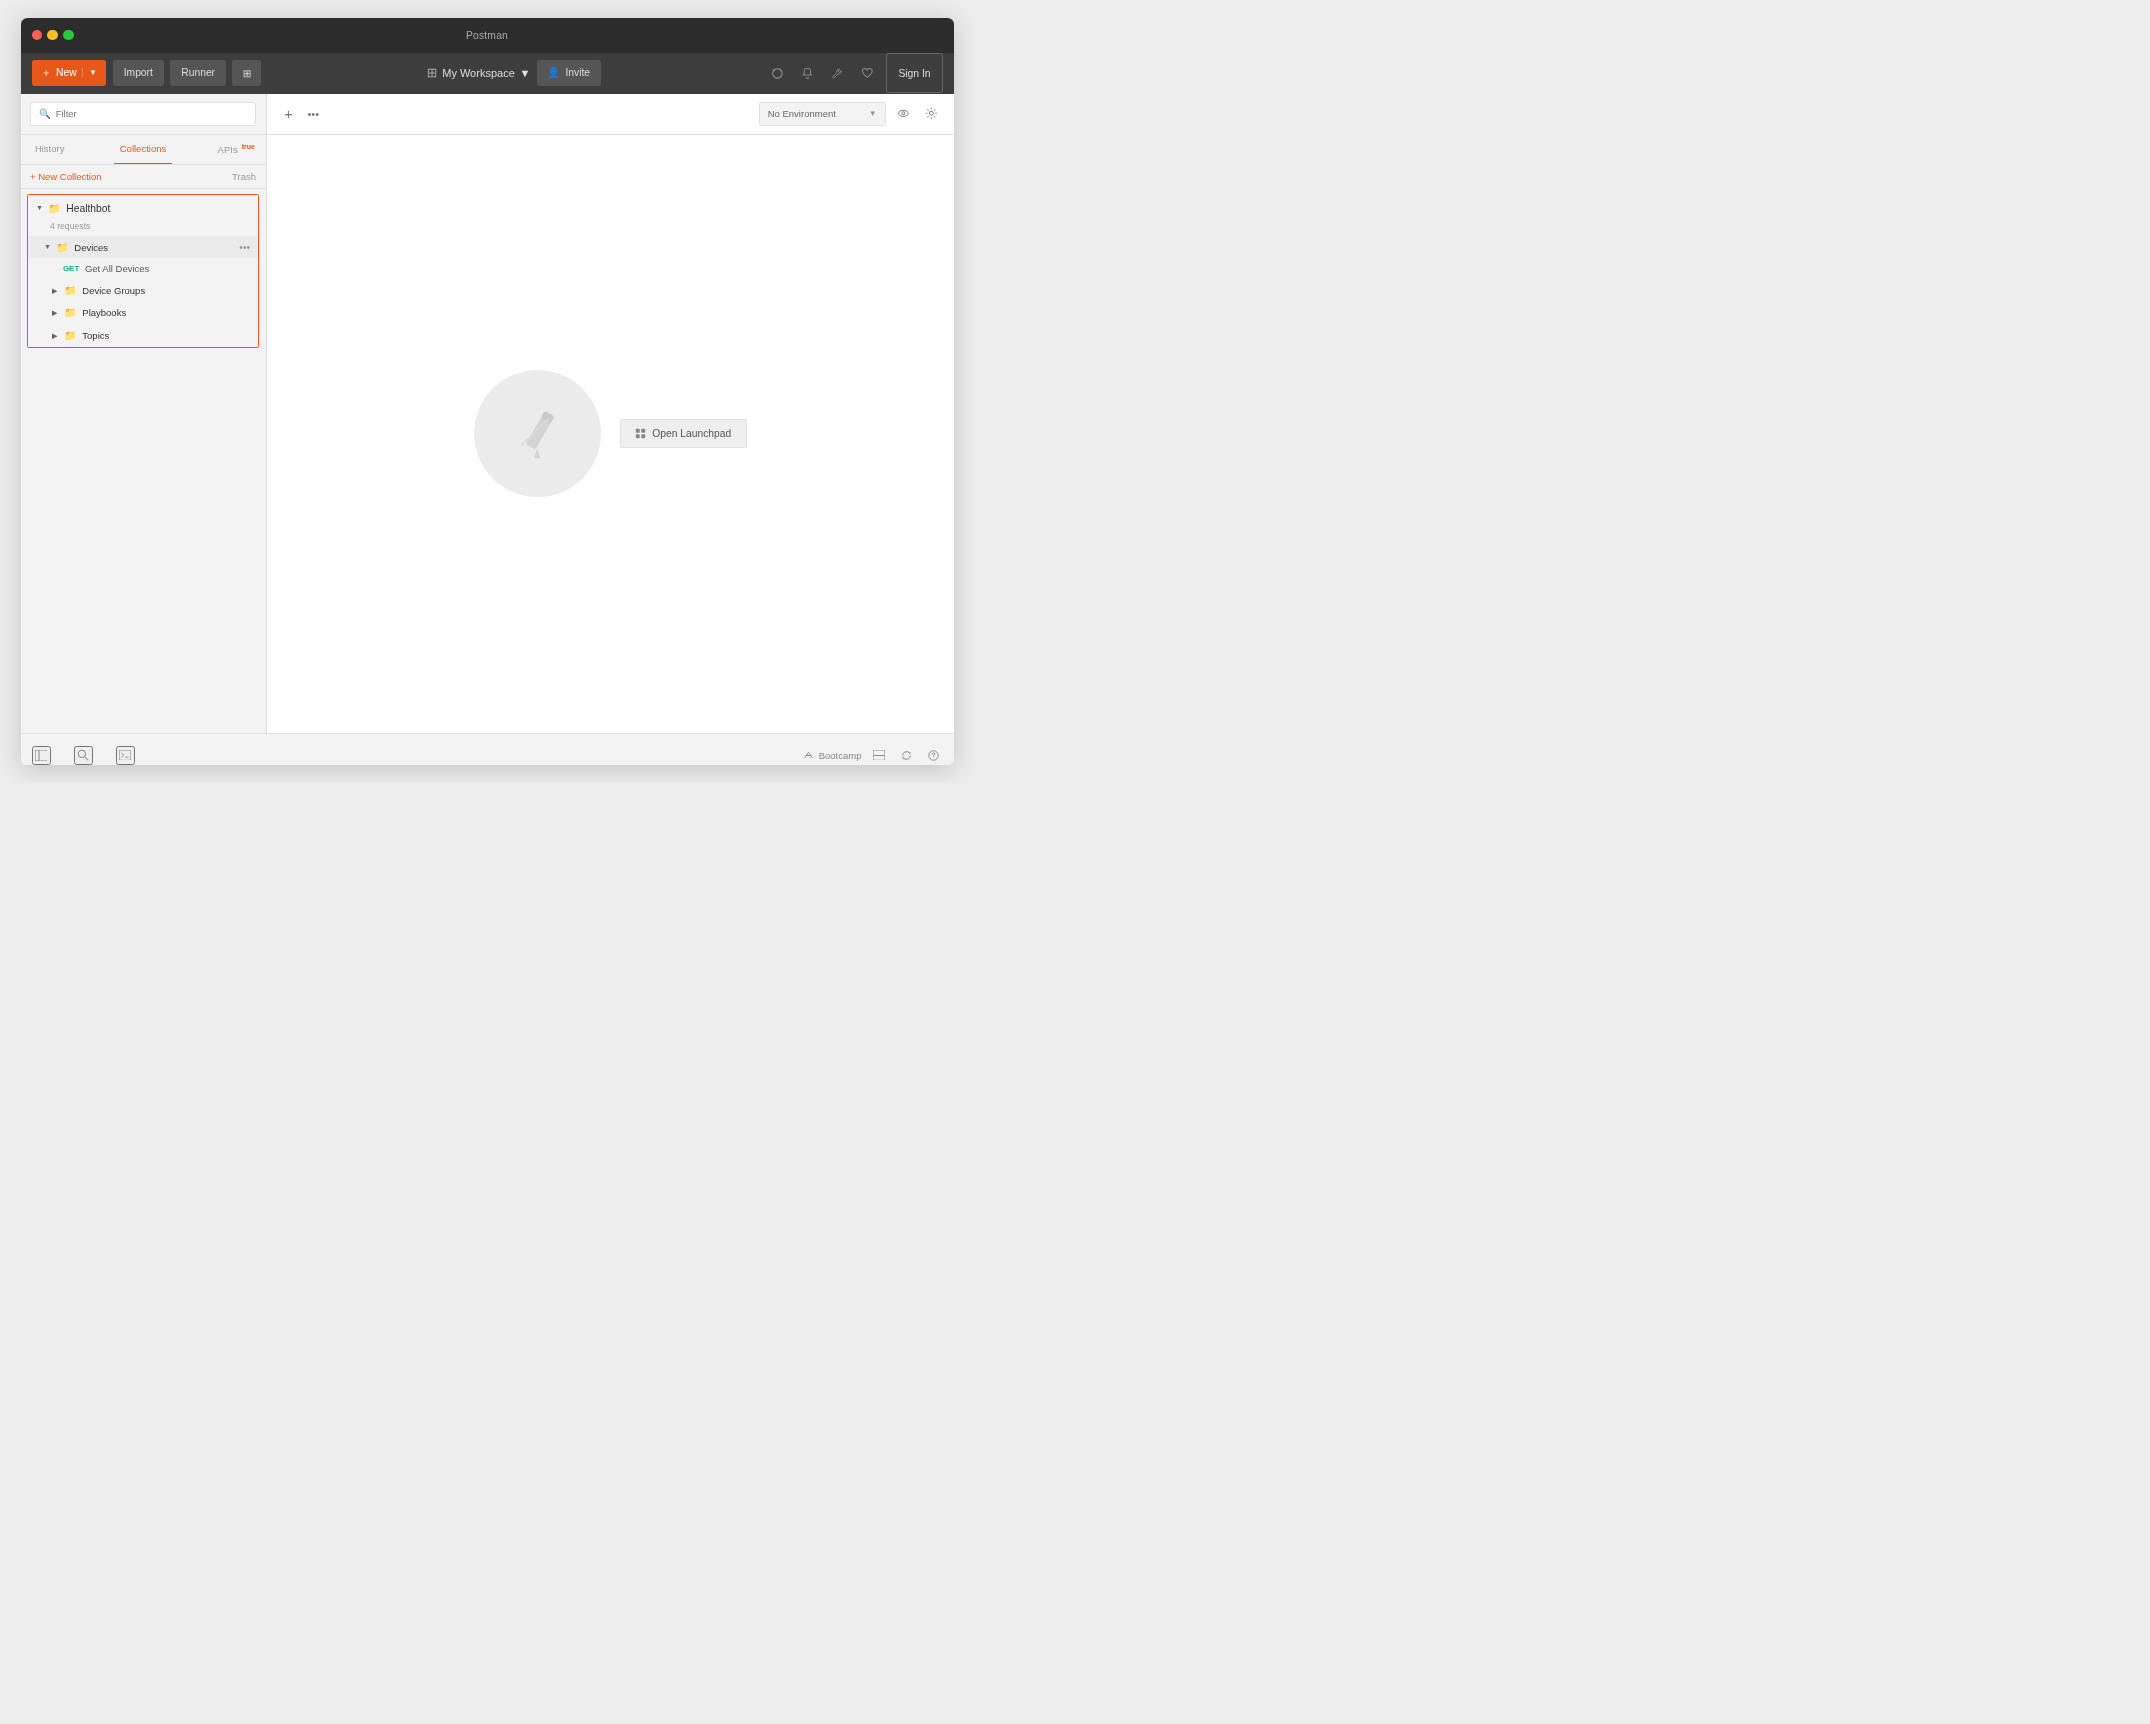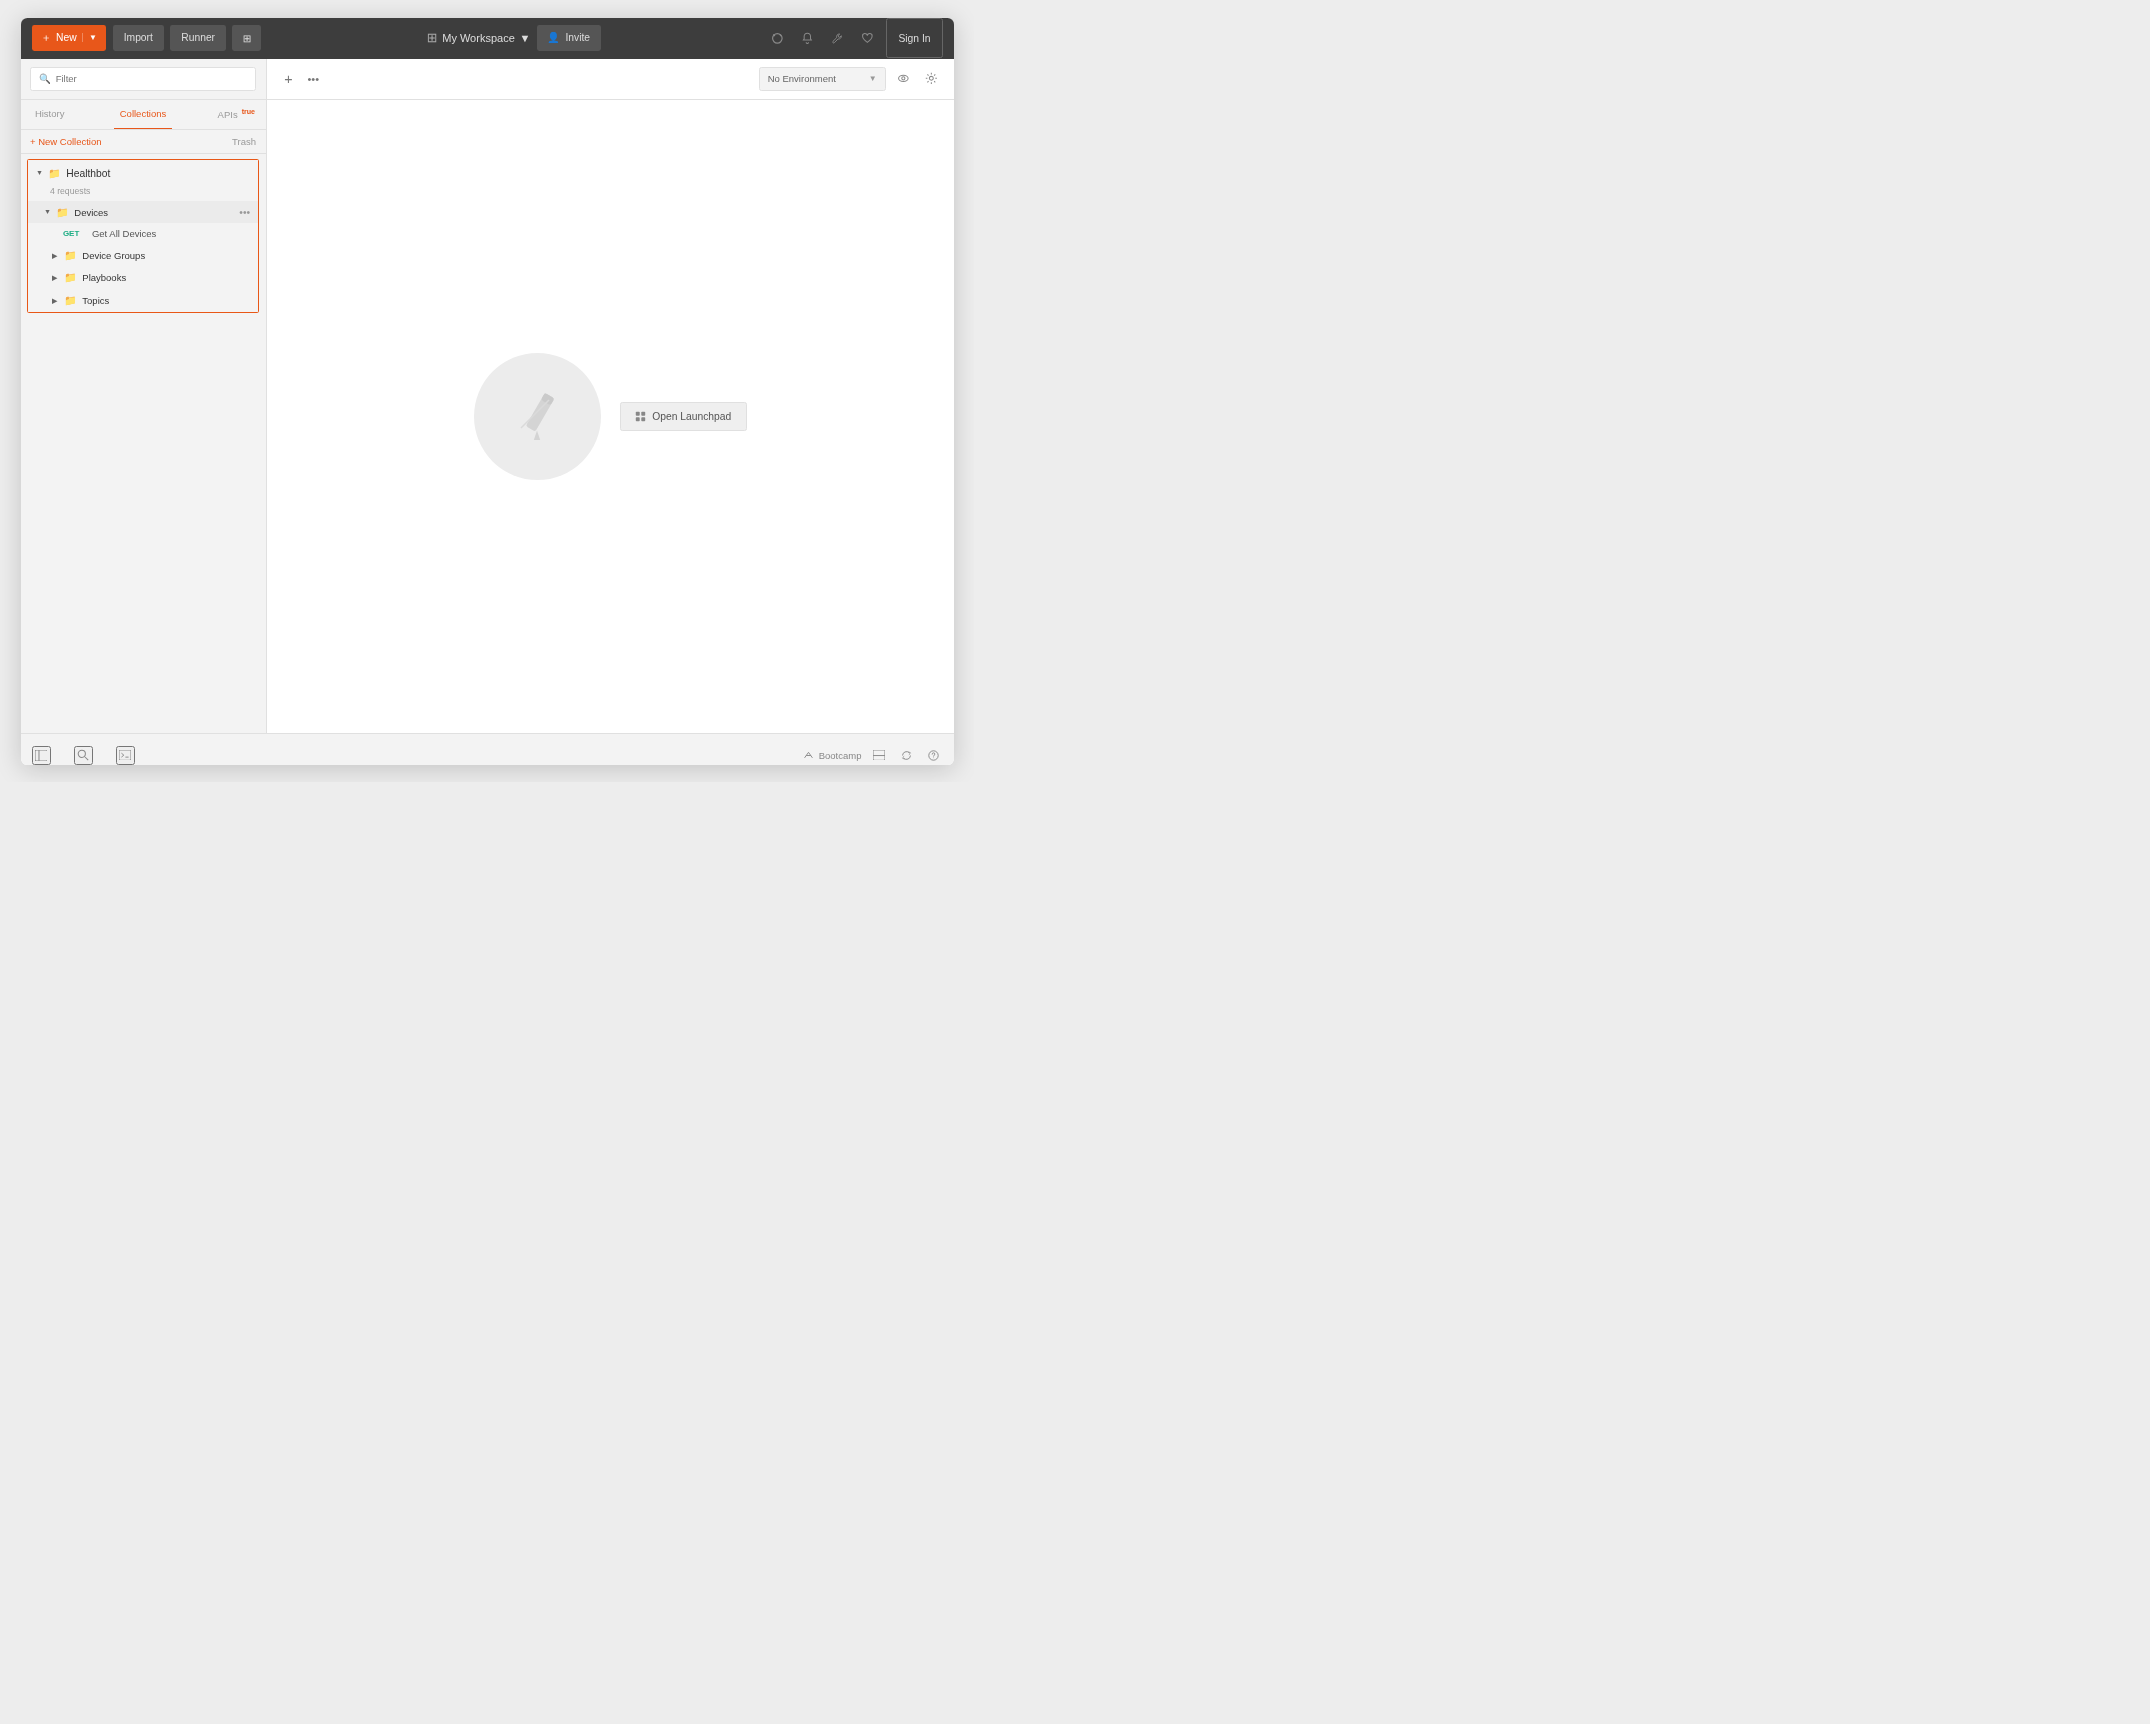--- a/index.html
+++ b/index.html
@@ -62,21 +62,21 @@
     .collection-sub { font-size: 8.7px; color: #999; padding: 0 8px 4.8px 22px; }
 
     
     .folder-item { display: flex; align-items: center; padding: 4.8px 8px 4.8px 16px; gap: 4.8px; cursor: pointer; position: relative; }
     .folder-item.active-folder { background: #EBEBEB; }
     .folder-item-more { position: absolute; right: 8px; color: #999; font-size: 10.3px; display: none; }
     .folder-item.active-folder .folder-item-more { display: block; }
     .folder-name { font-size: 9.5px; color: #333; flex: 1; }
 
     
-    .request-item { display: flex; align-items: center; padding: 4.8px 8px 4.8px 35px; gap: 7px; cursor: pointer; }
+    .request-item { display: flex; align-items: center; padding: 4.8px 8px 4.8px 35px; gap: 0; cursor: pointer; }
     .method-badge { font-size: 8px; font-weight: 700; color: #1DAE84; width: 22px; }
     .request-name { font-size: 9.5px; color: #555; }
 
     
     .sub-folder { display: flex; align-items: center; padding: 4.8px 8px 4.8px 24px; gap: 4.8px; cursor: pointer; }
     .sub-folder-name { font-size: 9.5px; color: #333; }
 
     
     .content { flex: 1; background: #fff; display: flex; flex-direction: column; }
     .content-header { height: 41px; border-bottom: 0.8px solid #E0E0E0; display: flex; align-items: center; padding: 0 11px; gap: 8px; }
@@ -99,20 +99,28 @@
     .bottom-icon { color: #888; font-size: 11px; cursor: pointer; width: 19px; height: 19px; display: flex; align-items: center; justify-content: center; }
     .bottom-right { margin-left: auto; display: flex; align-items: center; gap: 8px; }
     .bootcamp-btn { display: flex; align-items: center; gap: 4.8px; color: #888; font-size: 9.5px; cursor: pointer; background: none; border: none; }
     .bottom-icon-btn { background: transparent; border: none; color: #888; cursor: pointer; font-size: 11px; width: 19px; height: 19px; display: flex; align-items: center; justify-content: center; }
   </style>
 </head>
 <body>
 
 <div class="window">
 
+  <div class="titlebar">
+    <div class="traffic-lights">
+      <div class="traffic-light tl-red"></div>
+      <div class="traffic-light tl-yellow"></div>
+      <div class="traffic-light tl-green"></div>
+    </div>
+    <span class="titlebar-title">Postman</span>
+  </div>
 
   <div class="toolbar">
     <button class="btn-new">
       <span>＋</span>
       <span>New</span>
       <span class="btn-new-arrow">▼</span>
     </button>
     <button class="btn-toolbar">Import</button>
     <button class="btn-toolbar">Runner</button>
     <button class="btn-toolbar-icon">

